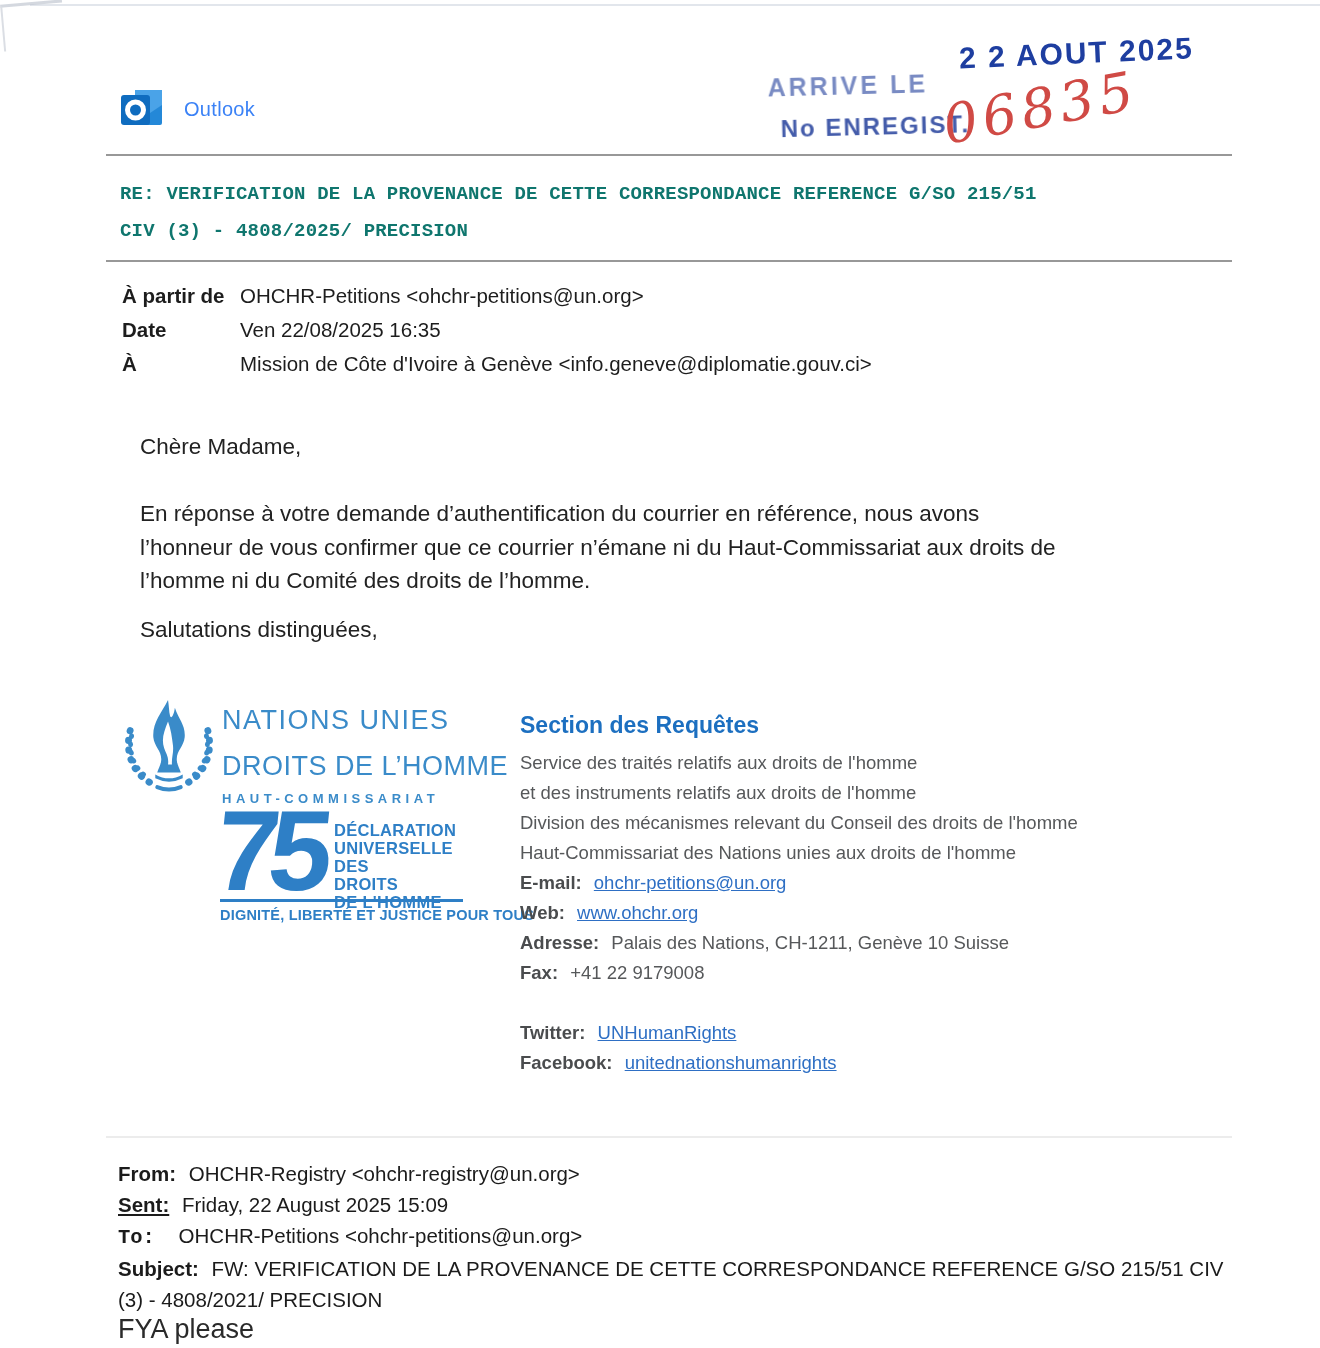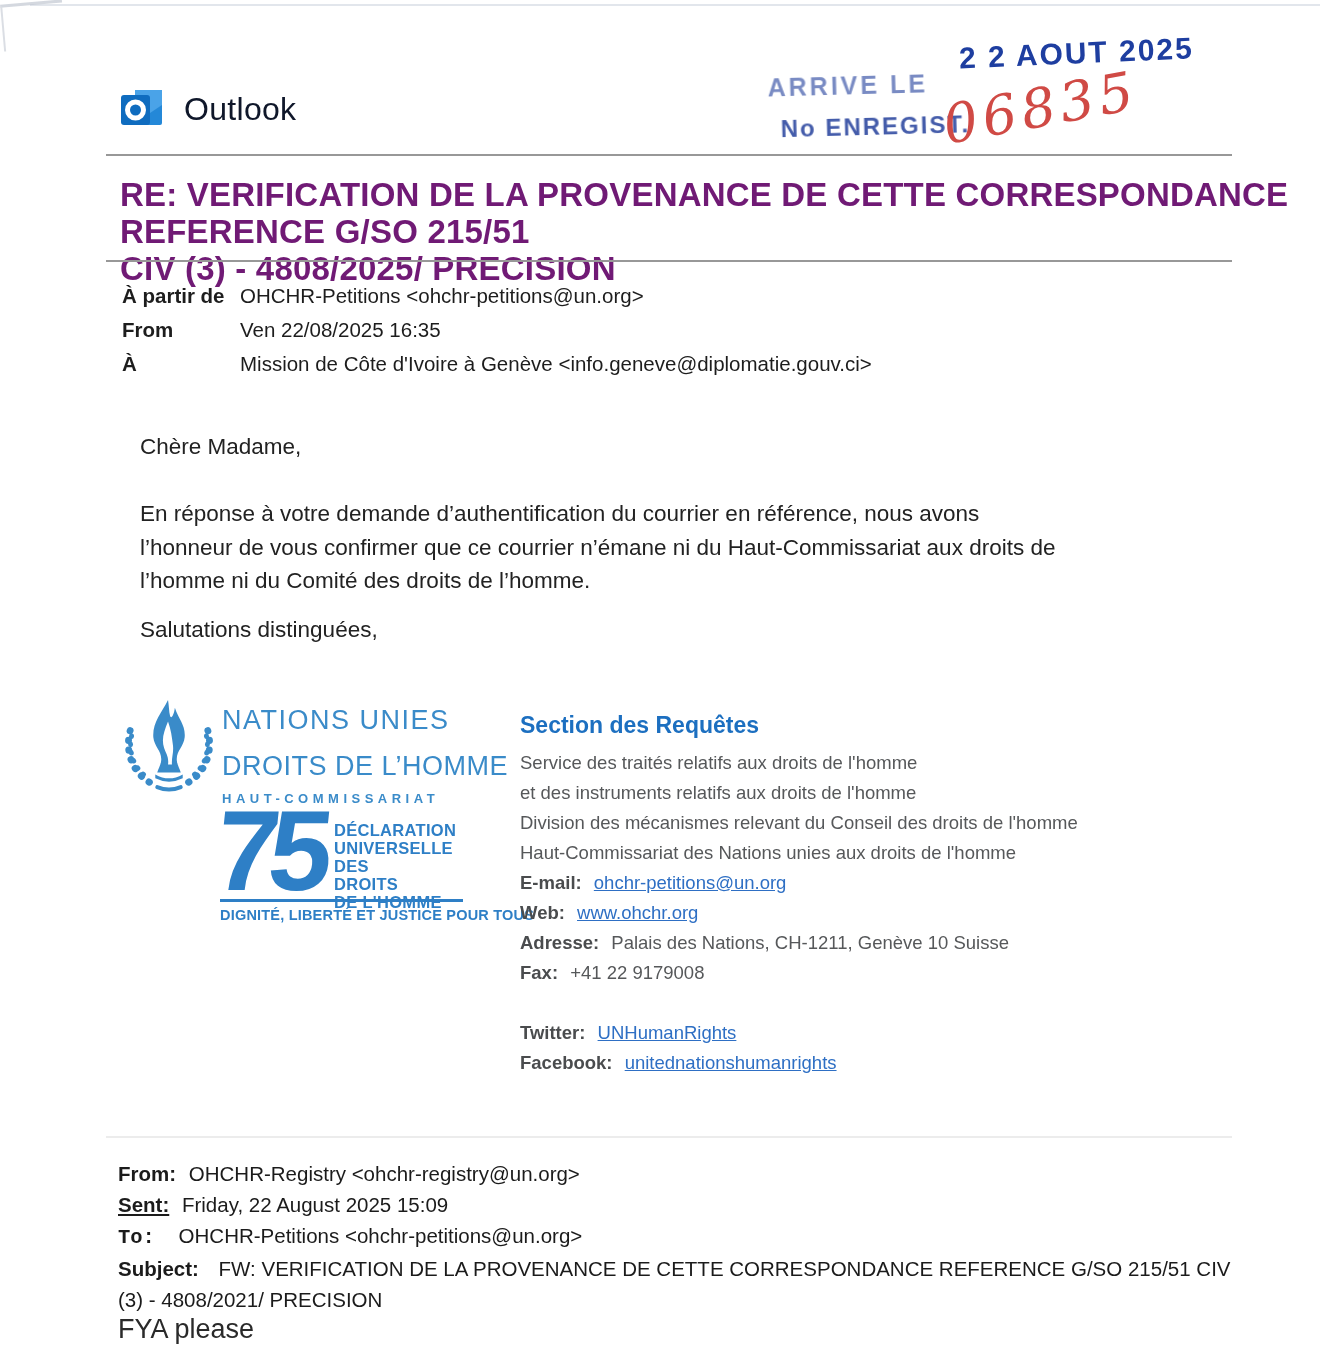--- a/index.html
+++ b/index.html
@@ -7,40 +7,40 @@
     position:relative; width:1320px; height:1348px; overflow:hidden;
     background:#ffffff; font-family:"Liberation Sans", sans-serif; color:#1d1d1d;
   }
   
   .scan-top { position:absolute; top:4px; left:30px; right:0; height:2px; background:#e2e6ec; }
   .scan-corner { position:absolute; top:2px; left:2px; width:60px; height:44px;
     border-top:3px solid #c2c8d2; border-left:2px solid #ccd1da; transform:rotate(-5deg); opacity:.7; }
 
   
   .outlook { position:absolute; left:118px; top:82px; display:flex; align-items:center; gap:18px; }
-  .outlook-label { font-size:32px; color:#0f172a; letter-spacing:.3px; }
+  .outlook-label { font-size:20px; color:#3b82f6; letter-spacing:.3px; }
 
   
   .stamp { position:absolute; left:758px; top:34px; width:440px; height:130px; transform:rotate(-1.5deg); }
   .stamp-line1 { position:absolute; left:10px; top:34px; font-weight:700; font-size:25px;
     letter-spacing:3px; color:#3b55a8; opacity:.68; filter:blur(.4px); }
   .stamp-date { position:absolute; left:202px; top:5px; font-weight:700; font-size:30px;
     letter-spacing:2px; color:#1e3ea0; transform:rotate(-1deg); }
   .stamp-line2 { position:absolute; left:22px; top:76px; font-weight:700; font-size:24px;
     letter-spacing:2px; color:#2b469f; opacity:.88; filter:blur(.3px); }
   .stamp-number { position:absolute; left:184px; top:44px; font-family:"DejaVu Serif", serif;
     font-style:italic; font-size:54px; letter-spacing:5px; transform:rotate(-9deg); }
 
   .rule { position:absolute; left:106px; width:1126px; border-top:2px solid #989898; }
   .rule-1 { top:154px; }
   .rule-2 { top:260px; }
   .rule-3 { top:1136px; border-top:2px solid #ececec; }
 
-  .subject { position:absolute; left:120px; top:176px; font-size:33px; font-weight:700;
-    line-height:37px; color:#701a75; letter-spacing:.2px; }
+  .subject { position:absolute; left:120px; top:176px; font-size:19px; font-weight:700;
+    line-height:37px; color:#0f766e; letter-spacing:.2px;font-family:Liberation Mono, monospace; }
 
   .headers { position:absolute; left:122px; top:284px; font-size:20.5px; }
   .hrow { display:flex; line-height:24px; margin-bottom:10px; }
   .hlabel { width:118px; font-weight:700; flex:none; }
 
   .body-text { position:absolute; left:118px; font-size:22.5px; color:#222;margin-left:22px; }
   .salutation { top:434px; }
   .paragraph { top:497px; line-height:33.5px; }
   .closing { top:617px; }
 
@@ -109,21 +109,21 @@
   </div>
 
   <div class="rule rule-2"></div>
 
   <div class="headers">
     <div class="hrow">
       <span class="hlabel">À partir de</span>
       <span>OHCHR-Petitions &lt;ohchr-petitions@un.org&gt;</span>
     </div>
     <div class="hrow">
-      <span class="hlabel">From</span>
+      <span class="hlabel">Date</span>
       <span>Ven 22/08/2025 16:35</span>
     </div>
     <div class="hrow">
       <span class="hlabel">À</span>
       <span>Mission de Côte d'Ivoire à Genève &lt;info.geneve@diplomatie.gouv.ci&gt;</span>
     </div>
   </div>
 
   <div class="body-text salutation">Chère Madame,</div>
   <div class="body-text paragraph">
@@ -207,21 +207,21 @@
     </div>
     <div>
       <b style="margin-right: 7px; text-decoration: underline;">Sent:</b>
       <span>Friday, 22 August 2025 15:09</span>
     </div>
     <div>
       <b style="margin-right: 18px; font-family: Liberation Mono, monospace;">To:</b>
       <span>OHCHR-Petitions &lt;ohchr-petitions@un.org&gt;</span>
     </div>
     <div>
-      <b style="margin-right: 14px;">Subject:</b>
+      <b style="margin-right: 7px;">Subject:</b>
       <span>FW: VERIFICATION DE LA PROVENANCE DE CETTE CORRESPONDANCE REFERENCE G/SO 215/51 CIV</span>
     </div>
     <div>(3) - 4808/2021/ PRECISION</div>
   </div>
 
   <div class="fya">FYA please</div>
 
 </div>
 
 </body></html>

